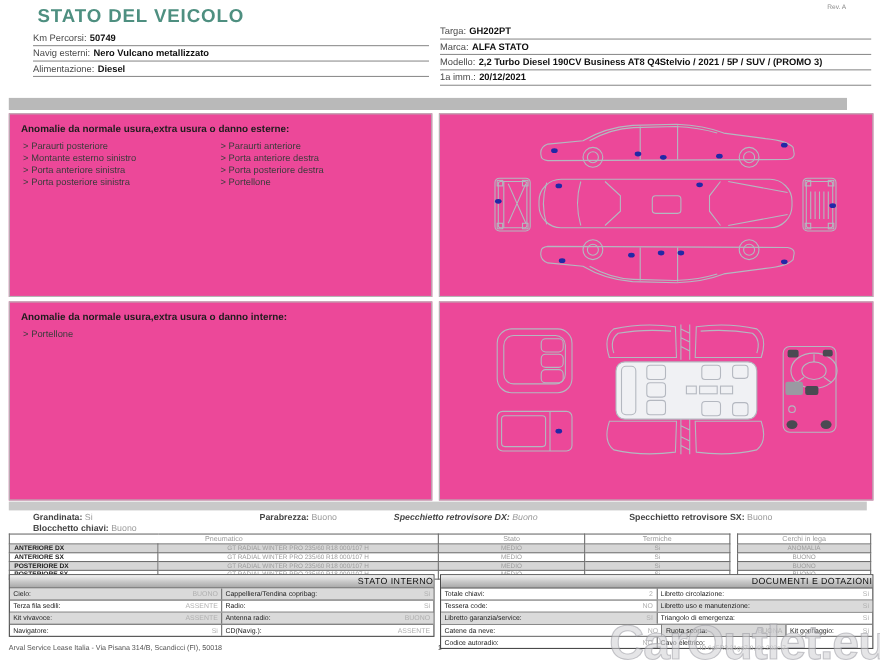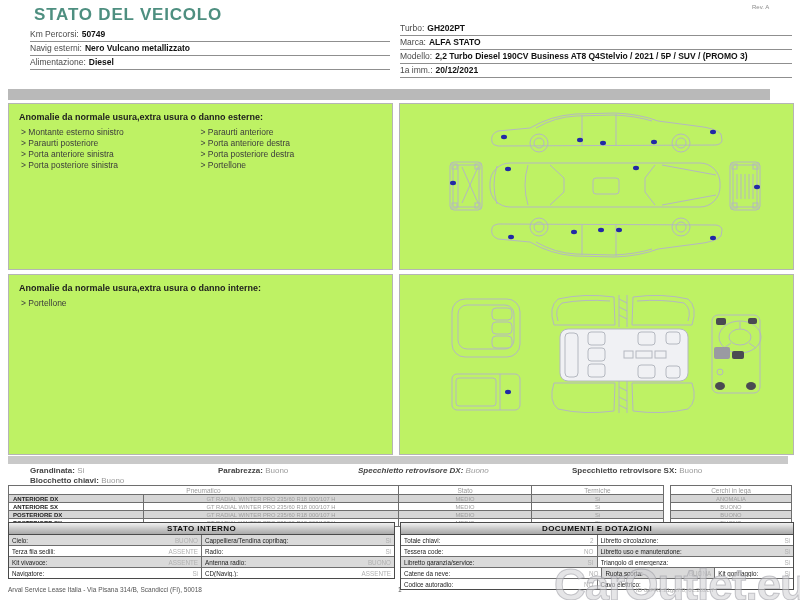--- a/index.html
+++ b/index.html
@@ -11,40 +11,40 @@
   .rev{left:752px;top:4px;font-size:6px;color:#8a8a8a;}
 
   .veh-block{line-height:10px;}
   .veh-row{display:block;border-bottom:1px solid #8f8f8f;padding:1px 0 2px;font-size:8.5px;color:#4a4a4a;}
   .veh-row .lbl{margin-right:3px;}
   .veh-row .val{font-weight:bold;color:#111;}
 
   .graybar{background:#b9b9b9;}
   .graybar2{background:#c9c9c9;}
 
-  .box{border:1px solid #b5b5b5;background:#bef264;}
+  .box{border:1px solid #b5b5b5;background:#ec4899;}
   .anom-title{margin:8px 10px 5px;font-size:9px;font-weight:bold;color:#1d1d1d;}
   .anom-cols{display:flex;margin:0 12px;}
   .anom-col{width:50%;}
   .anom-item{font-size:8.5px;color:#3c3c3c;line-height:11px;white-space:nowrap;}
 
   .sum{font-size:8px;white-space:nowrap;}
   .sum .lbl{font-weight:bold;color:#444;}
   .sum .val{color:#9a9a9a;}
 
   table.dtable{border-collapse:collapse;table-layout:fixed;}
   table.dtable td{border:1px solid #6e6e6e;padding:0;overflow:hidden;white-space:nowrap;}
   table.dtable .thead td{height:8px;font-size:6.5px;color:#9a9a9a;text-align:center;background:#fff;}
   table.dtable .drow td{height:7px;font-size:5.8px;color:#9e9e9e;text-align:center;}
   table.dtable .drow td.pos{font-size:6px;font-weight:bold;color:#222;text-align:left;padding-left:4px;}
   table.dtable .odd td{background:#d6d6d6;}
   table.dtable .even td{background:#fff;}
 
   .panel{border:1px solid #4a4a4a;background:#fff;}
-  .panel-head{height:11px;line-height:11px;text-align:center;font-size:8px;font-weight:bold;color:#0d0d0d;
+  .panel-head{height:11px;line-height:11px;text-align:right;font-size:8px;font-weight:normal;color:#0d0d0d;
               background:linear-gradient(180deg,#f2f2f2 0%,#c6c6c6 55%,#a9a9a9 100%);
               border-bottom:1px solid #4a4a4a;letter-spacing:0.4px;}
   .prow{display:flex;height:10px;border-bottom:1px solid #6e6e6e;}
   .prow:last-child{border-bottom:none;}
   .pcell{flex:1;display:flex;justify-content:space-between;align-items:center;padding:0 3px;
          border-right:1px solid #6e6e6e;min-width:0;}
   .pcell:last-child{border-right:none;}
   .plbl{font-size:6.3px;color:#222;white-space:nowrap;overflow:hidden;}
   .pval{font-size:6.3px;color:#b0b0b0;white-space:nowrap;margin-left:3px;}
   .rowgray{background:#dadada;}
@@ -79,41 +79,41 @@
     <div class="veh-row">
       <span class="lbl">Navig esterni:</span><span class="val">Nero Vulcano metallizzato</span>
     </div>
     <div class="veh-row">
       <span class="lbl">Alimentazione:</span><span class="val">Diesel</span>
     </div>
   </div>
 
   <div class="abs veh-block" style="left:400px;top:22px;width:392px;">
     <div class="veh-row">
-      <span class="lbl">Turbo:</span><span class="val">GH202PT</span>
+      <span class="lbl">Targa:</span><span class="val">GH202PT</span>
     </div>
     <div class="veh-row">
       <span class="lbl">Marca:</span><span class="val">ALFA STATO</span>
     </div>
     <div class="veh-row">
       <span class="lbl">Modello:</span><span class="val">2,2 Turbo Diesel 190CV Business AT8 Q4Stelvio / 2021 / 5P / SUV / (PROMO 3)</span>
     </div>
     <div class="veh-row">
       <span class="lbl">1a imm.:</span><span class="val">20/12/2021</span>
     </div>
   </div>
 
   <div class="abs graybar" style="left:8px;top:89px;width:762px;height:11px;"></div>
 
   <div class="abs box" style="left:8px;top:103px;width:383px;height:165px;">
     <div class="anom-title">Anomalie da normale usura,extra usura o danno esterne:</div>
     <div class="anom-cols">
       <div class="anom-col">
+        <div class="anom-item">&gt; Paraurti posteriore</div>
         <div class="anom-item">&gt; Montante esterno sinistro</div>
-        <div class="anom-item">&gt; Paraurti posteriore</div>
         <div class="anom-item">&gt; Porta anteriore sinistra</div>
         <div class="anom-item">&gt; Porta posteriore sinistra</div>
       </div>
       <div class="anom-col">
         <div class="anom-item">&gt; Paraurti anteriore</div>
         <div class="anom-item">&gt; Porta anteriore destra</div>
         <div class="anom-item">&gt; Porta posteriore destra</div>
         <div class="anom-item">&gt; Portellone</div>
       </div>
     </div>
@@ -260,21 +260,21 @@
   <div class="abs graybar2" style="left:8px;top:456px;width:780px;height:8px;"></div>
 
   <div class="abs sum" style="left:30px;top:466px;">
     <span class="lbl">Grandinata:</span>
     <span class="val">Si</span>
   </div>
   <div class="abs sum" style="left:30px;top:476px;">
     <span class="lbl">Blocchetto chiavi:</span>
     <span class="val">Buono</span>
   </div>
-  <div class="abs sum" style="left:218px;top:466px;">
+  <div class="abs sum" style="left:236px;top:466px;">
     <span class="lbl">Parabrezza:</span>
     <span class="val">Buono</span>
   </div>
   <div class="abs sum" style="left:358px;top:466px;font-style:italic;">
     <span class="lbl">Specchietto retrovisore DX:</span>
     <span class="val">Buono</span>
   </div>
   <div class="abs sum" style="left:572px;top:466px;">
     <span class="lbl">Specchietto retrovisore SX:</span>
     <span class="val">Buono</span>

